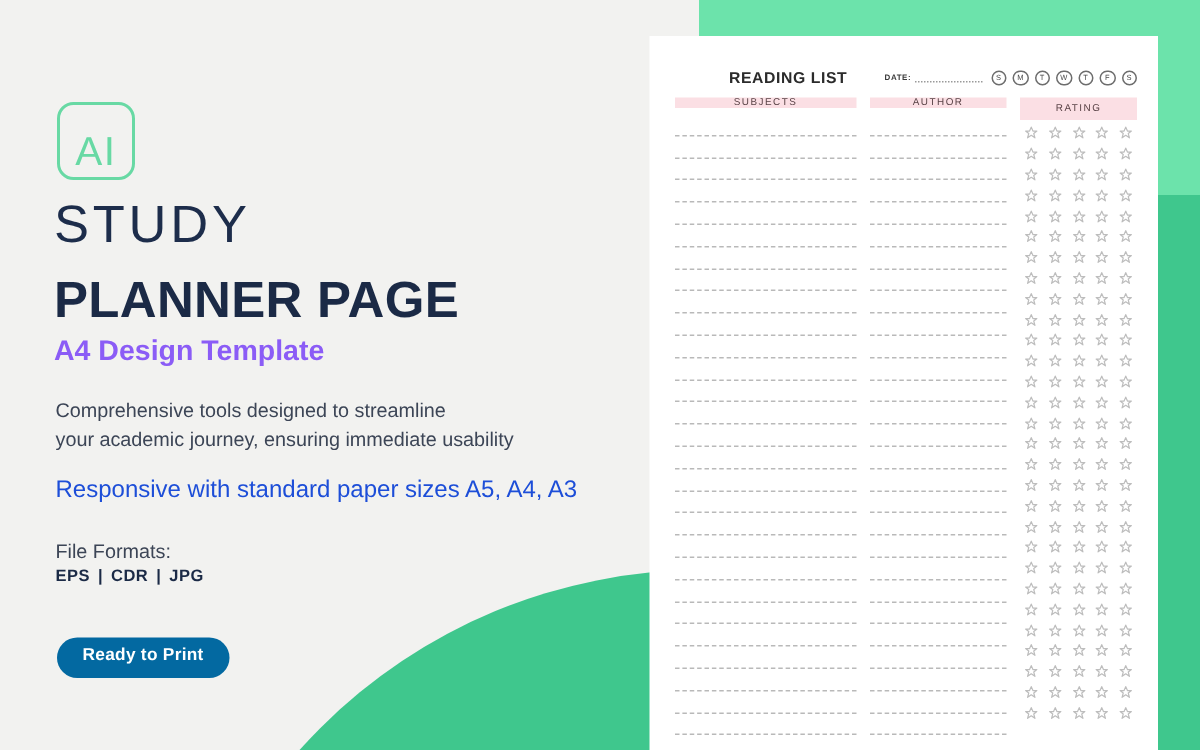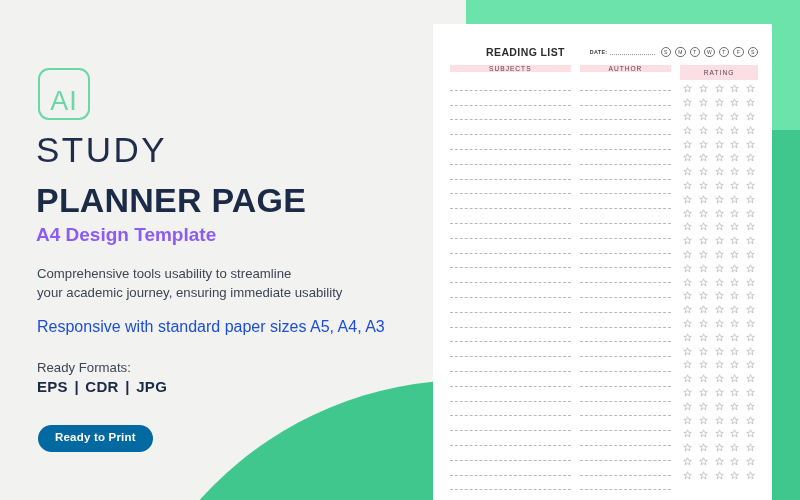--- a/index.html
+++ b/index.html
@@ -147,21 +147,21 @@
     left: 37px;
     top: 360px;
     font-size: 13.2px;
     color: #3c4556;
     font-weight: 400;
   }
   .formats-list {
     position: absolute;
     left: 37px;
     top: 378px;
-    font-size: 15px;
+    font-size: 11px;
     font-weight: 700;
     color: #1b2a46;
     letter-spacing: 0.3px;
   }
   .formats-list .sep {
     font-weight: 700;
     color: #1b2a46;
     padding: 0 2px;
   }
 
@@ -312,27 +312,27 @@
 
     <div class="ai-badge">
       <span>AI</span>
     </div>
 
     <div class="title-main">STUDY</div>
     <div class="title-sub">PLANNER PAGE</div>
     <div class="title-third">A4 Design Template</div>
 
     <div class="desc">
-      <div>Comprehensive tools usability to streamline</div>
+      <div>Comprehensive tools designed to streamline</div>
       <div>your academic journey, ensuring immediate usability</div>
     </div>
 
     <div class="responsive-line">Responsive with standard paper sizes A5, A4, A3</div>
 
-    <div class="formats-label">Ready Formats:</div>
+    <div class="formats-label">File Formats:</div>
     <div class="formats-list">
       <span>EPS</span>
       <span class="sep">|</span>
       <span>CDR</span>
       <span class="sep">|</span>
       <span>JPG</span>
     </div>
 
     <button class="ready-btn">Ready to Print</button>
   </div>

